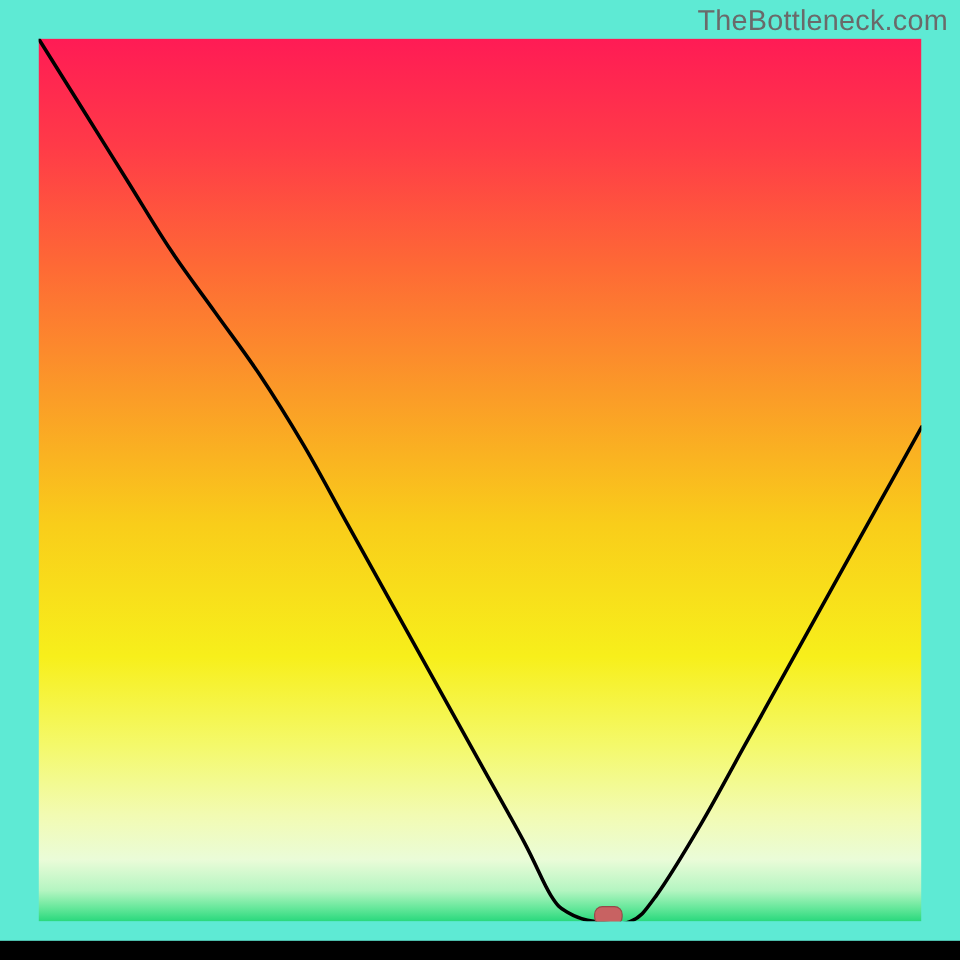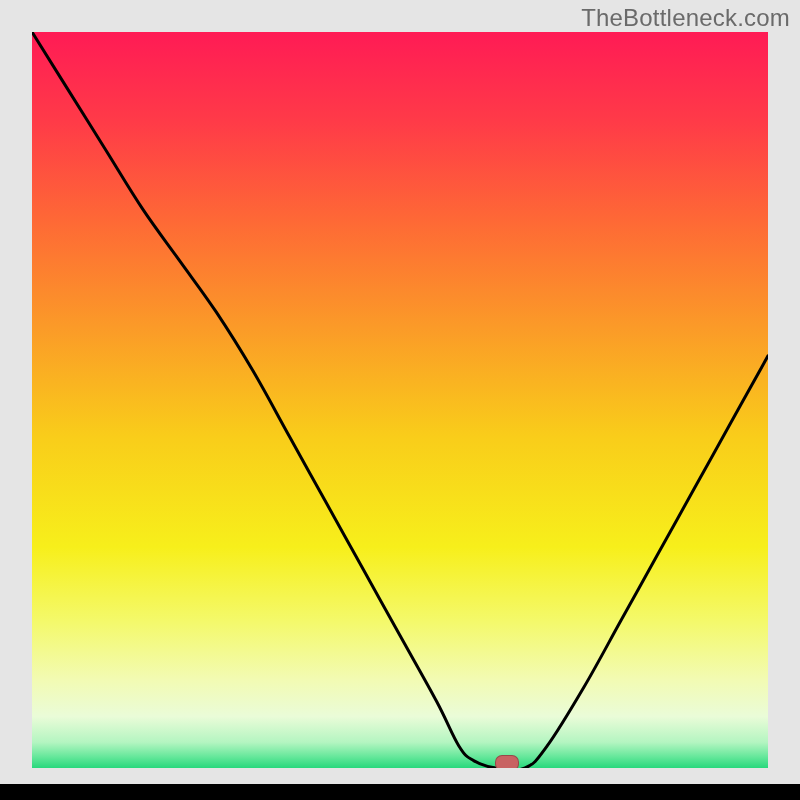--- a/index.html
+++ b/index.html
@@ -7,21 +7,21 @@
     padding: 0;
     width: 800px;
     height: 800px;
     background: #000;
     overflow: hidden;
   }
   .frame {
     position: relative;
     width: 800px;
     height: 784px;
-    background: #e5e5e5;
+    background: #5eead4;
   }
   .watermark {
     position: absolute;
     top: 4px;
     right: 10px;
     font-family: Arial, Helvetica, sans-serif;
     font-size: 24px;
     color: #6a6a6a;
     letter-spacing: 0.2px;
     z-index: 10;

